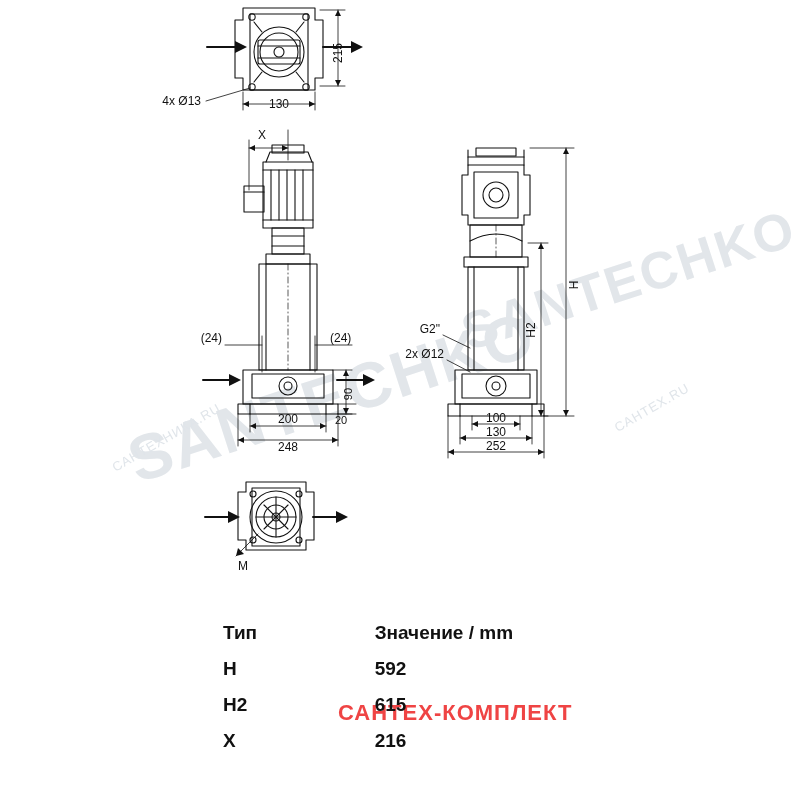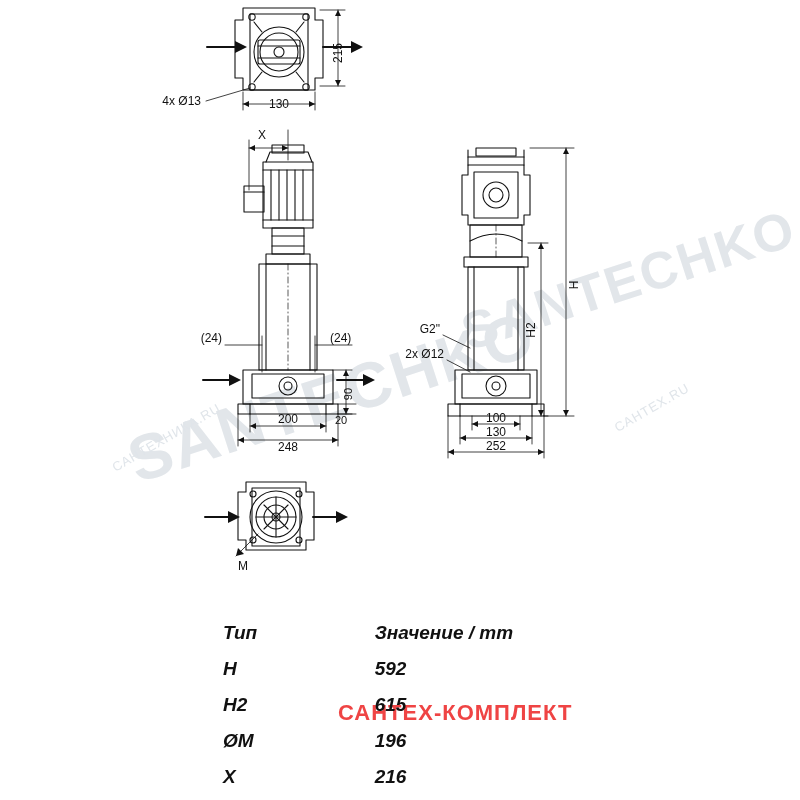--- a/index.html
+++ b/index.html
@@ -57,21 +57,20 @@
   
   #spec-table {
     position: absolute;
     left: 205px;
     top: 615px;
     width: 400px;
   }
   #spec-table table {
     border-collapse: collapse;
     width: 100%;
-    font-style: italic;
   }
   #spec-table th, #spec-table td {
     text-align: left;
     font-size: 19px;
     font-weight: 700;
     padding: 0;
     height: 36px;
     vertical-align: middle;
     color: #111111;
   }
@@ -385,24 +384,20 @@
       <tbody>
         <tr>
           <td class="c1">H</td>
           <td class="c2">592</td>
         </tr>
         <tr>
           <td class="c1">H2</td>
           <td class="c2">615</td>
         </tr>
         <tr>
-          <td class="c1">ØM</td>
-          <td class="c2">196</td>
-        </tr>
-        <tr>
           <td class="c1">X</td>
           <td class="c2">216</td>
         </tr>
       </tbody>
     </table>
   </div>
 
 </div>
 
 </body></html>

